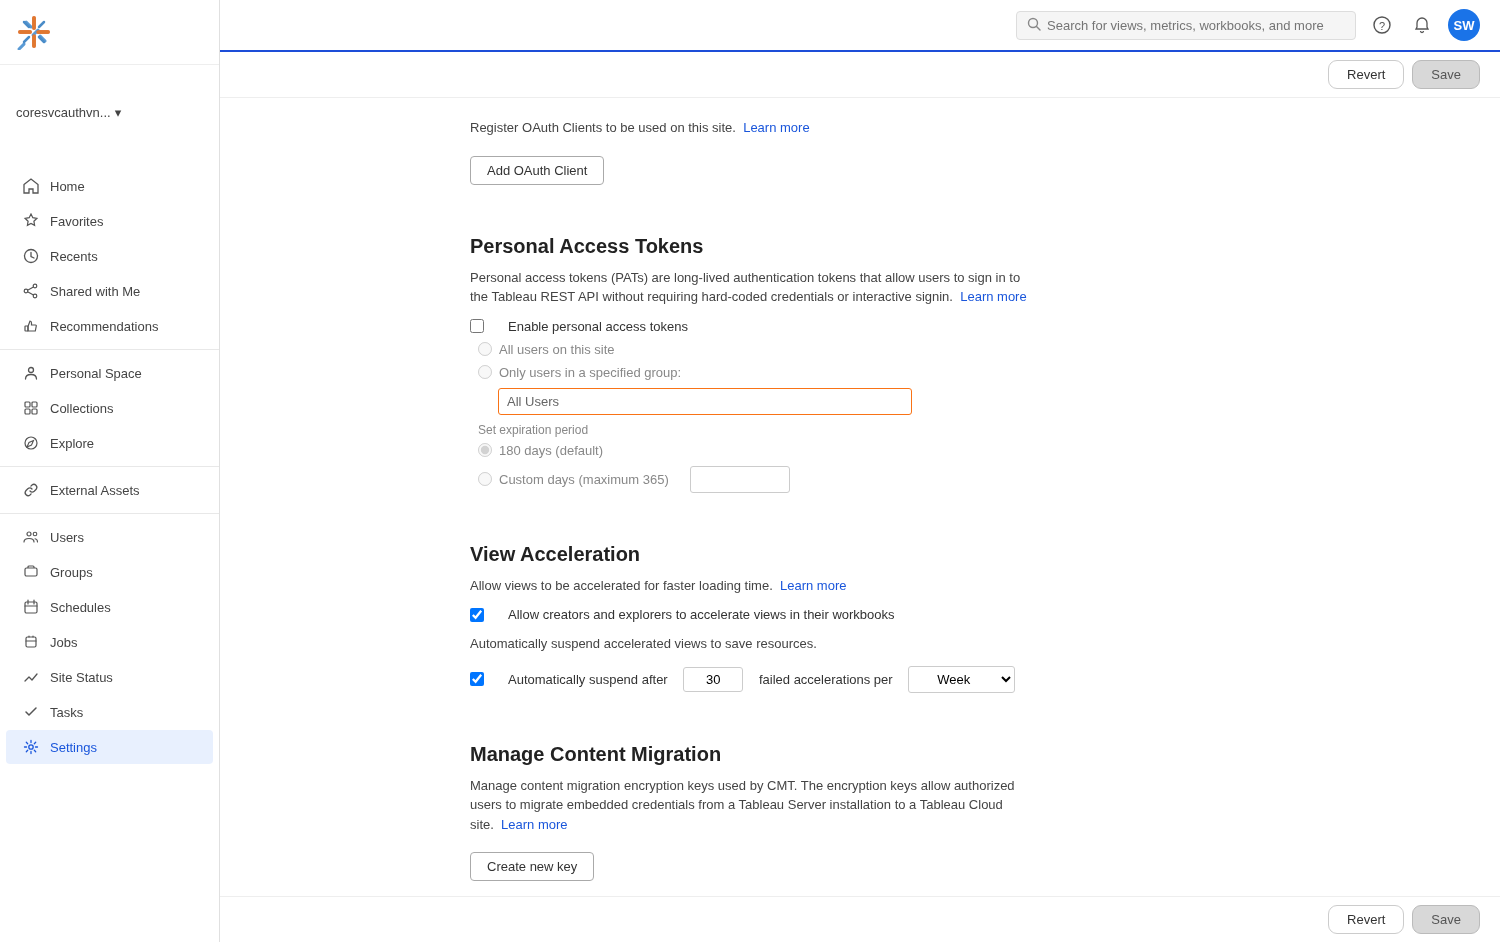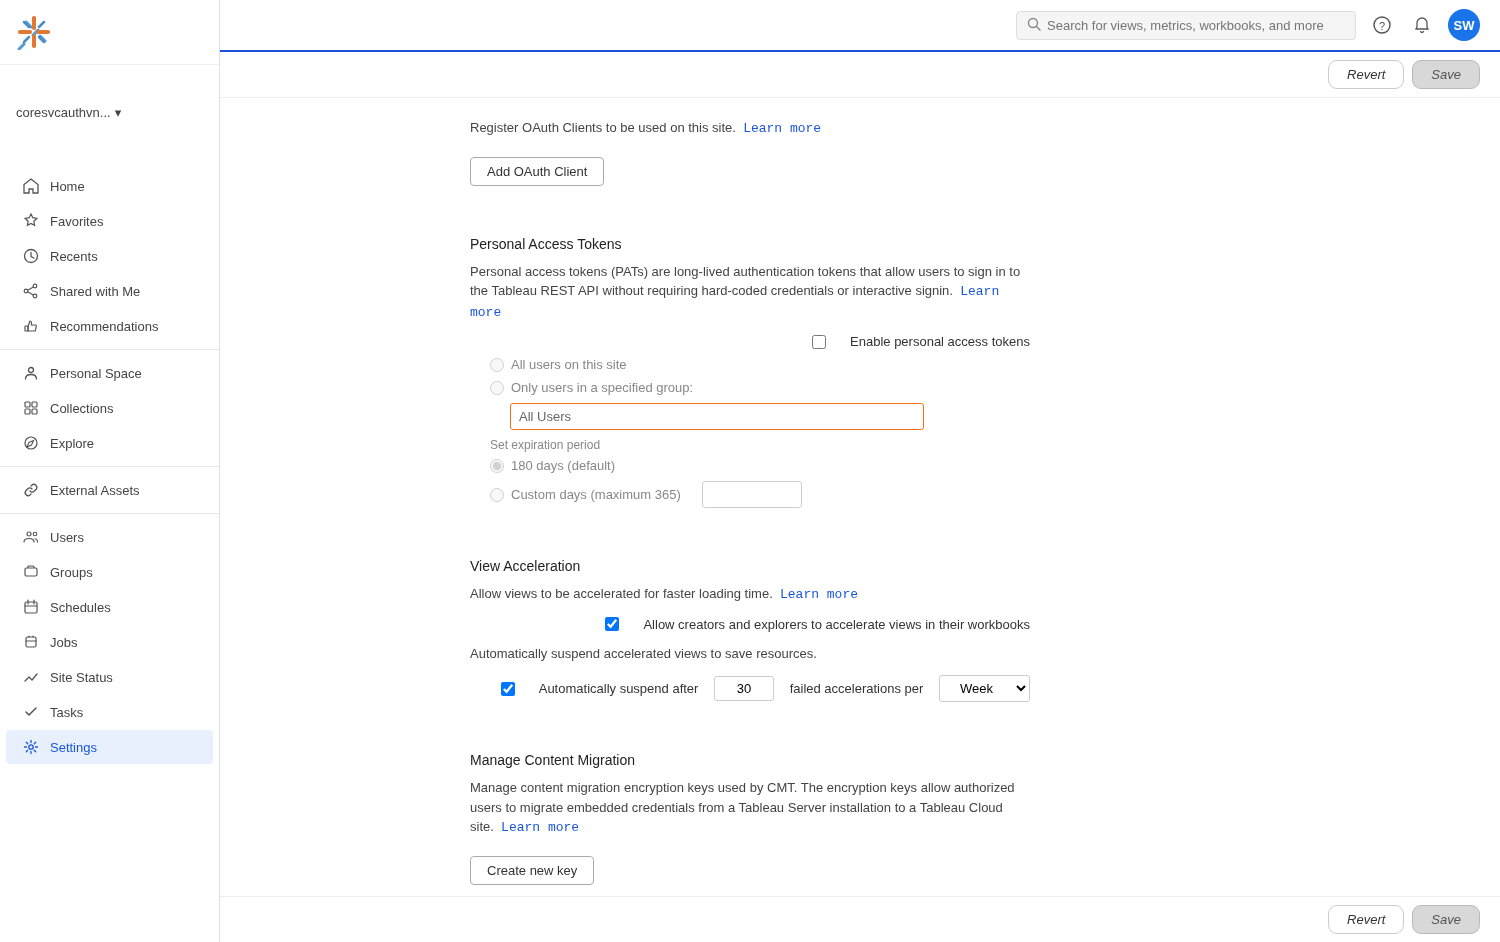--- a/index.html
+++ b/index.html
@@ -28,52 +28,52 @@
     .topbar-icon { width: 28px; height: 28px; display: flex; align-items: center; justify-content: center; cursor: pointer; color: #555; border-radius: 50%; }
     .avatar { width: 32px; height: 32px; border-radius: 50%; background: #1a73e8; color: #fff; display: flex; align-items: center; justify-content: center; font-size: 13px; font-weight: 600; cursor: pointer; }
 
     
     #tabs { display: flex; align-items: flex-end; padding: 0 0 0 228px; border-bottom: 1px solid #e0e0e0; background: #fff; flex-shrink: 0; height: 46px; }
     .tab { padding: 12px 16px; cursor: pointer; font-size: 13px; color: #555; border-bottom: 3px solid transparent; white-space: nowrap; }
     .tab.active { color: #1a56db; border-bottom-color: #1a56db; font-weight: 500; }
 
     
     #toolbar { display: flex; justify-content: flex-end; padding: 8px 20px; border-bottom: 1px solid #eee; background: #fff; flex-shrink: 0; gap: 8px; }
-    .btn { padding: 6px 18px; border-radius: 9px; font-size: 13px; cursor: pointer; border: 1px solid #ccc; background: #fff; color: #333; font-style: italic; }
+    .btn { padding: 6px 18px; border-radius: 9px; font-size: 13px; cursor: pointer; border: 1px solid #ccc; background: #fff; color: #333; }
     .btn-primary { background: #d8d8d8; border-color: #bbb; color: #555; }
     .btn-outline { background: #fff; border: 1px solid #ccc; }
 
     
     #content { flex: 1; overflow-y: auto; padding: 0 0 40px 0; }
     .content-inner { max-width: 840px; margin: 0; padding: 0 30px 40px 250px; }
 
     
     .section { margin-bottom: 30px; padding-top: 20px; }
-    .section-title { font-size: 14px; font-weight: 400; color: #222; margin-bottom: 10px; }
+    .section-title { font-size: 20px; font-weight: 700; color: #222; margin-bottom: 10px; }
     .section-desc { font-size: 13px; color: #444; line-height: 1.5; margin-bottom: 12px; }
-    .learn-more { color: #1a56db; text-decoration: none; cursor: pointer; font-family: Liberation Mono, monospace; }
+    .learn-more { color: #1a56db; text-decoration: none; cursor: pointer; }
 
     
     .action-btn { padding: 6px 16px; border: 1px solid #aaa; border-radius: 4px; background: #fff; cursor: pointer; font-size: 13px; color: #333; margin-top: 6px; }
 
     
-    .checkbox-row { display: flex; align-items: center; gap: 24px; margin-bottom: 8px; font-size: 13px; color: #333; justify-content: flex-end; }
+    .checkbox-row { display: flex; align-items: center; gap: 24px; margin-bottom: 8px; font-size: 13px; color: #333; }
     .checkbox-row input[type=checkbox] { width: 14px; height: 14px; cursor: pointer; }
     .radio-row { display: flex; align-items: center; gap: 7px; margin-bottom: 8px; font-size: 13px; color: #888; }
     .radio-row input[type=radio] { width: 14px; height: 14px; cursor: pointer; }
 
-    .sub-options { margin-left: 20px; margin-top: 6px; }
+    .sub-options { margin-left: 8px; margin-top: 6px; }
     .sub-label { font-size: 12px; color: #888; margin-bottom: 6px; margin-top: 8px; }
 
     .select-group { margin-left: 20px; margin-top: 4px; }
     .dropdown-select { width: 414px; padding: 5px 8px; border: 1px solid #f97316; border-radius: 3px; font-size: 13px; color: #666; appearance: none; background: #fff; cursor: pointer; }
 
     .number-input { width: 60px; padding: 4px 17px; border: 1px solid #ccc; border-radius: 3px; font-size: 13px; text-align: center; }
     .inline-row { display: flex; align-items: center; gap: 6px; font-size: 13px; }
-    .period-select { padding: 4px 16px; border: 1px solid #ccc; border-radius: 3px; font-size: 13px; background: #fff; }
+    .period-select { padding: 4px 24px; border: 1px solid #ccc; border-radius: 3px; font-size: 13px; background: #fff; }
 
     .expiry-input { width: 100px; padding: 5px 8px; border: 1px solid #ccc; border-radius: 3px; font-size: 13px; }
   </style>
 </head>
 <body>
 
 <div id="sidebar">
   <div id="sidebar-header">
     <svg class="logo-icon" viewBox="0 0 36 36" fill="none" xmlns="http://www.w3.org/2000/svg">
       <rect x="16" y="2" width="4" height="14" rx="2" fill="#E8834C"></rect>

